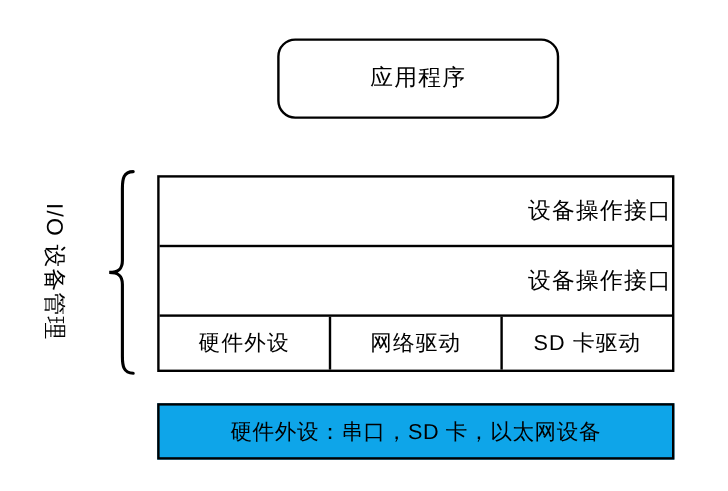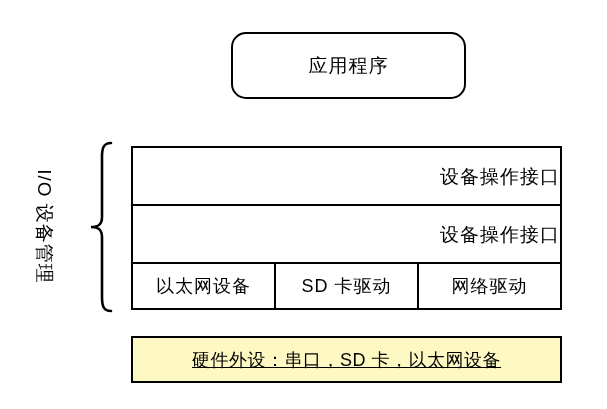--- a/index.html
+++ b/index.html
@@ -124,25 +124,24 @@
 
   
   .hw-box {
     position: absolute;
     left: 131px;
     top: 336px;
     width: 431px;
     height: 47px;
     box-sizing: border-box;
     border: 2px solid #000000;
-    background: #fef9c3;
+    background: #0ea5e9;
     display: flex;
     align-items: center;
     justify-content: center;
-    text-decoration: underline;
   }
   .hw-label {
     font-size: 18px;
     letter-spacing: 0.5px;
     line-height: 1;
   }
 </style>
 </head>
 <body>
 
@@ -167,27 +166,27 @@
     <div class="stack-row">
       <span class="row-label">设备操作接口</span>
     </div>
 
     <div class="stack-row">
       <span class="row-label">设备操作接口</span>
     </div>
 
     <div class="stack-row drivers">
       <div class="driver-cell">
-        <span class="driver-label">以太网设备</span>
+        <span class="driver-label">硬件外设</span>
+      </div>
+      <div class="driver-cell">
+        <span class="driver-label">网络驱动</span>
       </div>
       <div class="driver-cell">
         <span class="driver-label">SD 卡驱动</span>
-      </div>
-      <div class="driver-cell">
-        <span class="driver-label">网络驱动</span>
       </div>
     </div>
 
   </div>
 
   <div class="hw-box">
     <span class="hw-label">硬件外设：串口，SD 卡，以太网设备</span>
   </div>
 
 </div>

